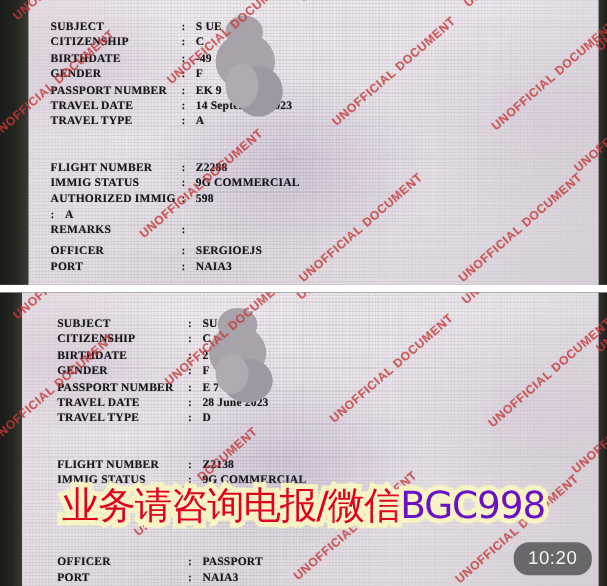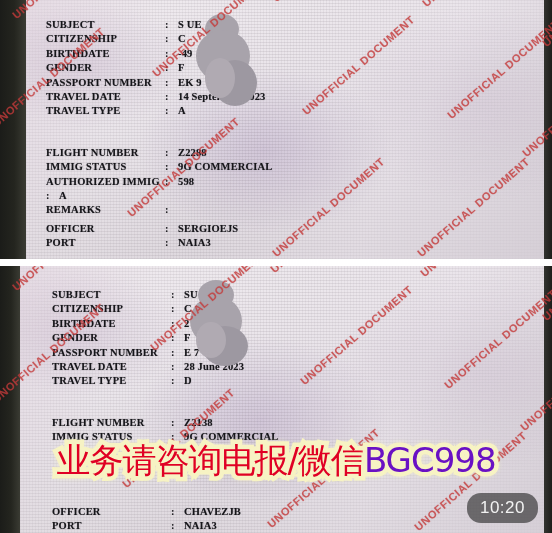--- a/index.html
+++ b/index.html
@@ -323,21 +323,21 @@
           <span class="value">Z2138</span>
         </div>
         <div class="row">
           <span class="label">IMMIG STATUS</span>
           <span class="colon">:</span>
           <span class="value">9G COMMERCIAL</span>
         </div>
         <div class="row" style="margin-top:60px;">
           <span class="label">OFFICER</span>
           <span class="colon">:</span>
-          <span class="value">CHAVEZJB</span>
+          <span class="value">PASSPORT</span>
         </div>
         <div class="row">
           <span class="label">PORT</span>
           <span class="colon">:</span>
           <span class="value">NAIA3</span>
         </div>
       </div>
 
       <div class="redact b1"></div>
       <div class="redact b2"></div>

